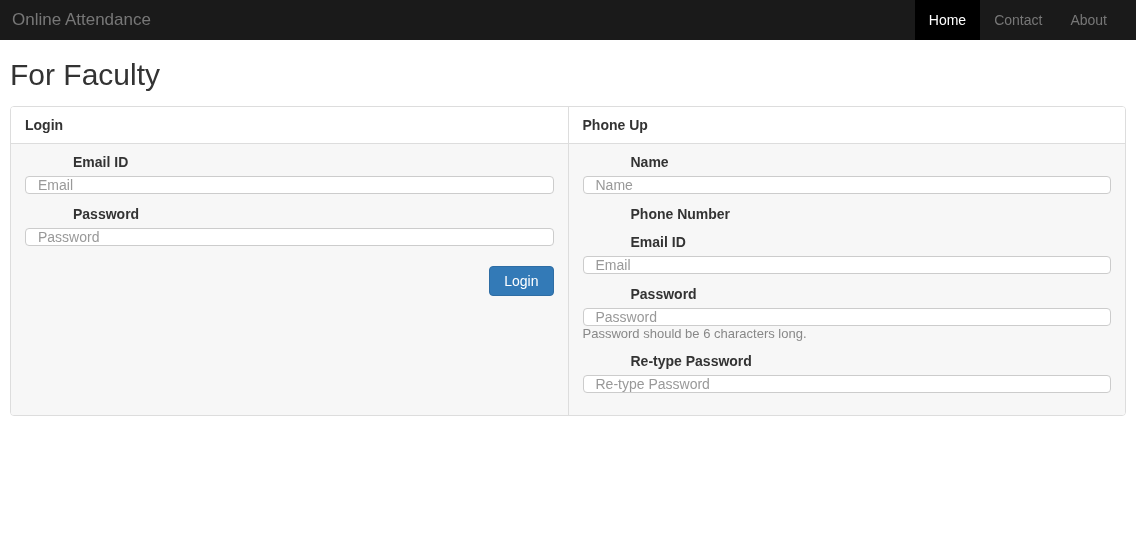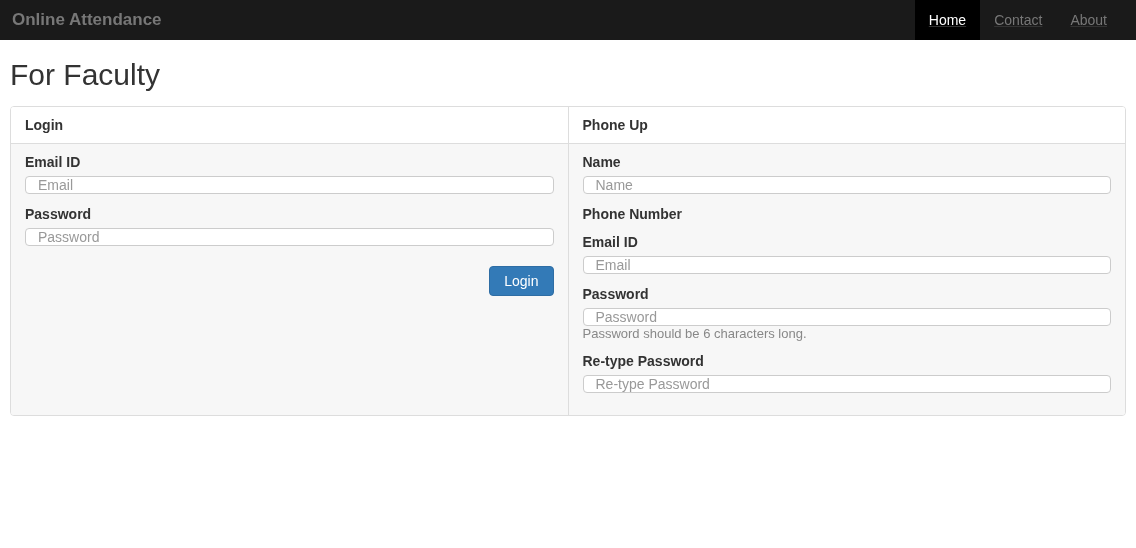--- a/index.html
+++ b/index.html
@@ -18,27 +18,25 @@
       height: 40px;
       display: flex;
       align-items: center;
       justify-content: space-between;
       padding: 0 15px 0 12px;
     }
     .navbar-brand {
       color: #777;
       font-size: 17px;
       line-height: 40px;
-      font-weight: bold;
     }
     .navbar-links {
       display: flex;
       align-items: flex-end;
       height: 100%;
-      text-decoration: underline;
     }
     .nav-link {
       color: #777;
       font-size: 14px;
       display: flex;
       align-items: center;
       padding: 0 14px;
       cursor: pointer;
       height: 100%;
     }
@@ -81,20 +79,21 @@
     }
     .form-group {
       margin-bottom: 12px;
     }
     .form-label {
       display: block;
       font-weight: 700;
       font-size: 14px;
       color: #333;
       margin-bottom: 6px;
+      margin-left: 48px;
     }
     .form-control {
       width: 100%;
       height: 18px;
       padding: 6px 12px;
       font-size: 14px;
       color: #555;
       background: #fff;
       border: 1px solid #ccc;
       border-radius: 4px;

